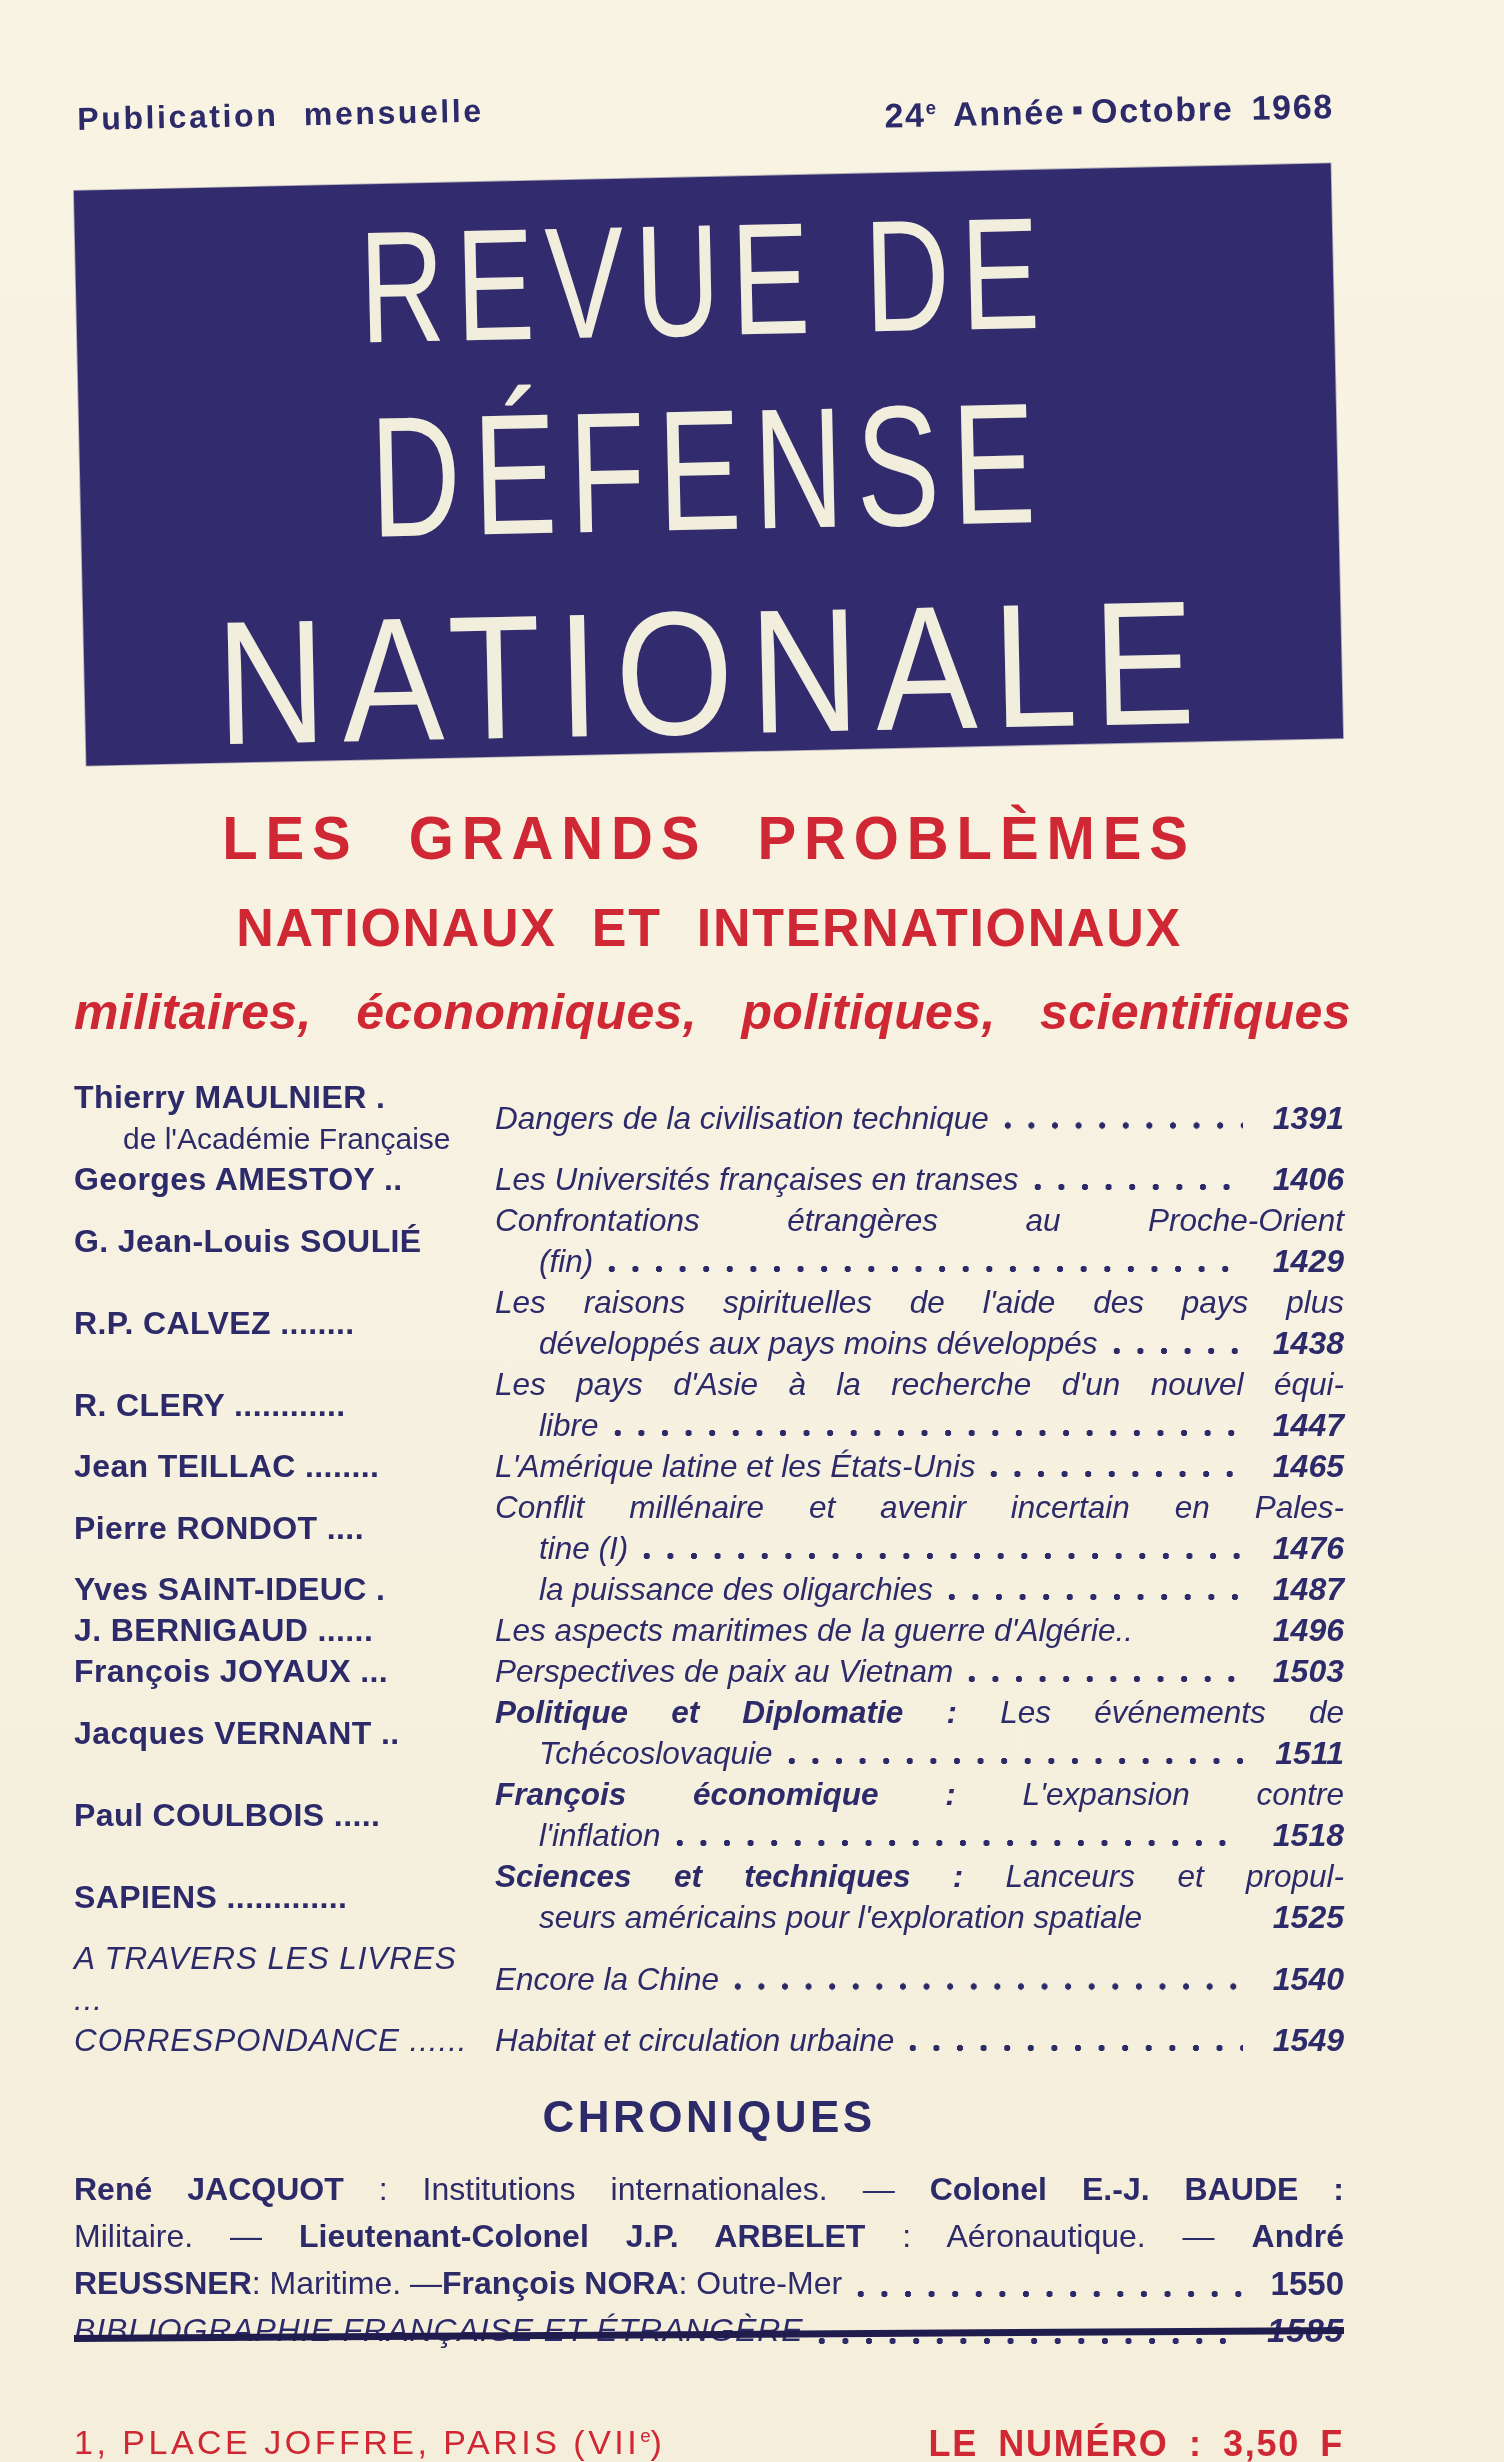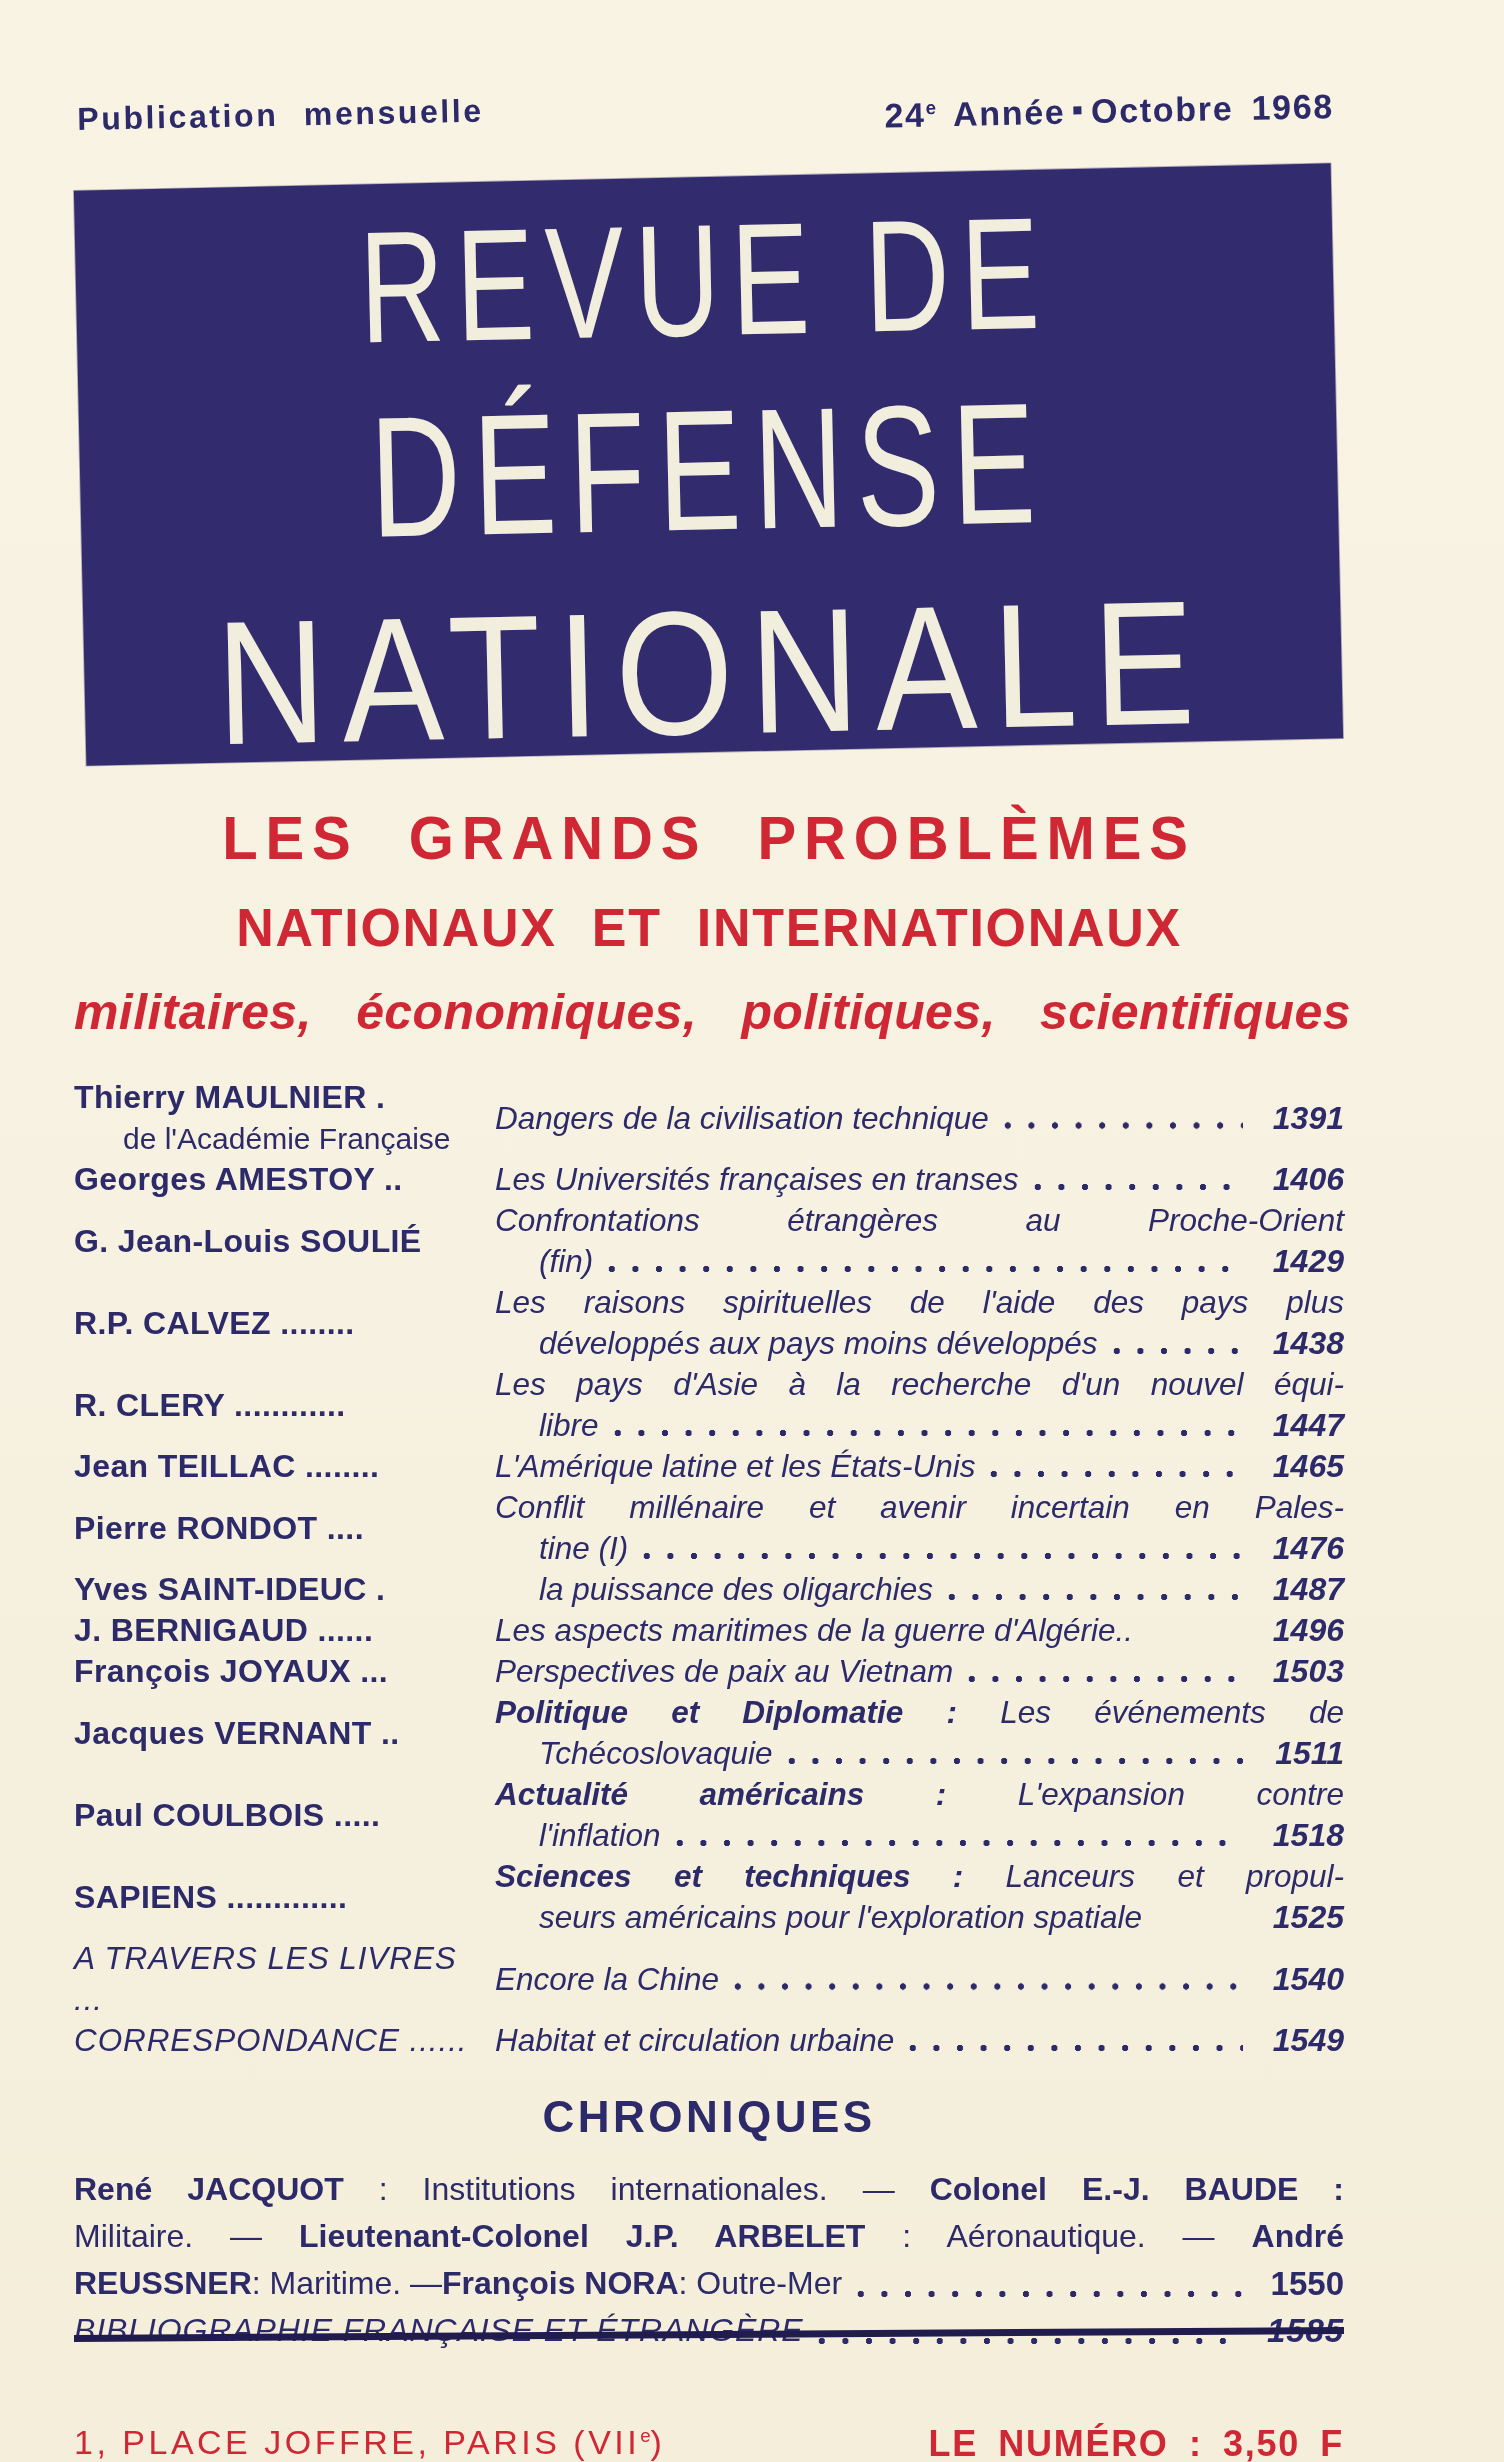--- a/index.html
+++ b/index.html
@@ -224,21 +224,21 @@
             <span class="leader dotted"></span>
             <span class="pagenum">1511</span>
           </div>
         </div>
       </div>
       <div class="toc-row">
         <div class="author-col">
           <div class="author-name">Paul COULBOIS .....</div>
         </div>
         <div class="lines-col">
-          <div class="toc-line justify"><span class="b">Actualité américains : </span><span>L'expansion contre</span></div>
+          <div class="toc-line justify"><span class="b">François économique : </span><span>L'expansion contre</span></div>
           <div class="toc-line indent flex">
             <span>l'inflation </span>
             <span class="leader dotted"></span>
             <span class="pagenum">1518</span>
           </div>
         </div>
       </div>
       <div class="toc-row">
         <div class="author-col">
           <div class="author-name">SAPIENS .............</div>

